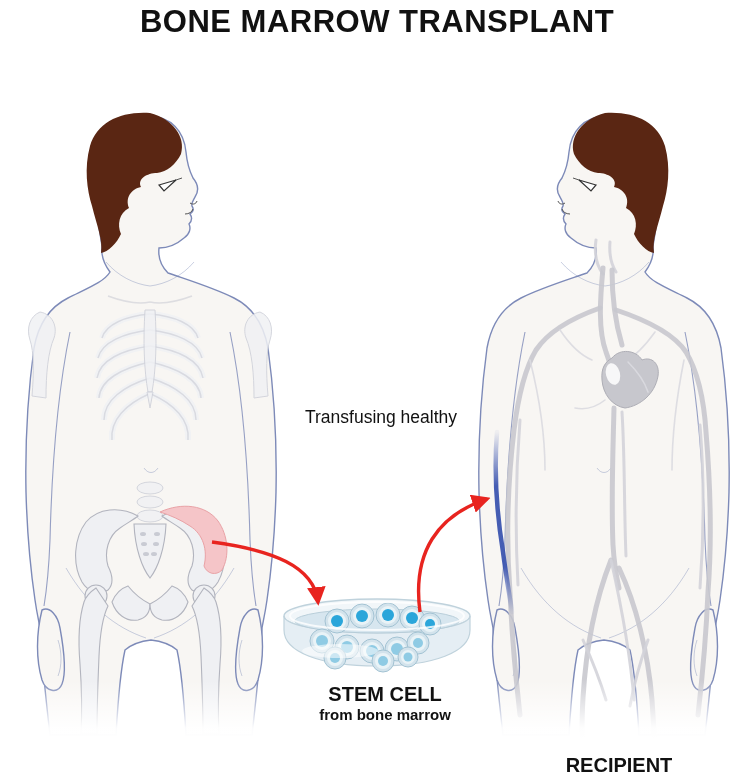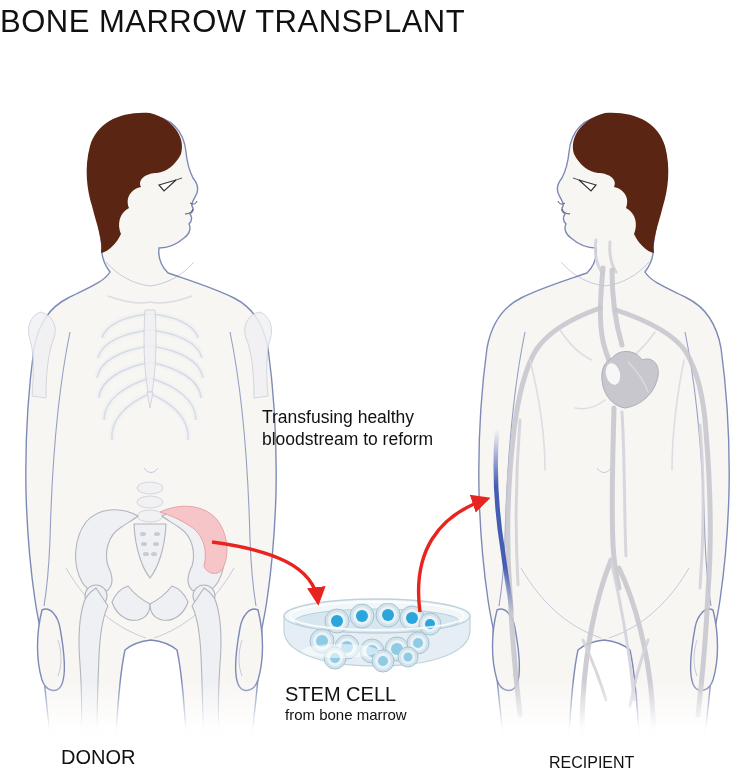--- a/index.html
+++ b/index.html
@@ -1,27 +1,27 @@
 <!DOCTYPE html>
 <html style="--accent-red: #e8241f; --highlight-pink: #f5c5c8; --hair-brown: #5a2613; --body-fill: #f8f6f3; --outline-blue: #7d8ab8; --skeleton-gray: #c6c8d2; --vein-gray: #c8c8ce; --vein-blue: #3c55b0; --cell-teal: #2ba6da; --dish-blue: #d6e6ef; --text-black: #111111;"><head>
 <meta charset="utf-8">
 <style>
   html,body{margin:0;padding:0;background:#ffffff;}
   #canvas{position:relative;width:754px;height:776px;background:#fff;overflow:hidden;
           font-family:"Liberation Sans", sans-serif;color:var(--text-black,#111);}
   #illustration{position:absolute;left:0;top:0;}
 
-  .txt{position:absolute;text-align:left;white-space:nowrap;}
+  .txt{position:absolute;text-align:center;white-space:nowrap;font-weight:bold;}
   #title{left:0;top:4px;width:754px;font-size:31px;letter-spacing:.5px;color:var(--text-black);}
-  #annotation{position:absolute;left:262px;top:406px;width:238px;text-align:left;
+  #annotation{position:absolute;left:262px;top:406px;width:238px;text-align:center;
               font-size:17.5px;line-height:22px;color:var(--text-black);}
   #stem-cell-title{left:285px;top:683px;width:200px;font-size:20px;}
   #stem-cell-sub{left:285px;top:706px;width:200px;font-size:15px;}
   #donor-label{left:61px;top:746px;width:140px;font-size:20px;}
-  #recipient-label{left:549px;top:754px;width:140px;font-size:16px;}
+  #recipient-label{left:549px;top:754px;width:140px;font-size:20px;}
 
   
   .body-shape{fill:var(--body-fill);stroke:var(--outline-blue);stroke-width:1.4;}
   .detail-line{fill:none;stroke:var(--outline-blue);stroke-width:1.1;opacity:.8;}
   .soft-line{fill:none;stroke:var(--outline-blue);stroke-width:.9;opacity:.45;}
   .hair{fill:var(--hair-brown);}
   .eye{fill:#ffffff;stroke:#333;stroke-width:1.2;}
   .face-line{fill:none;stroke:#555;stroke-width:1;}
   .rib-under{stroke:#f1f2f5;stroke-width:6;fill:none;opacity:.95;}
   .rib-over{stroke:var(--skeleton-gray);stroke-width:1.5;fill:none;opacity:.55;}
@@ -294,20 +294,18 @@
     <path class="arrow" marker-end="url(#arrowhead)" d="M 212,542 C 272,550 314,566 318,602"></path>
     <path class="arrow" marker-end="url(#arrowhead)" d="M 420,612 C 412,552 438,515 487,499"></path>
 
     <rect x="0" y="680" width="754" height="60" fill="url(#fadewhite)"></rect>
   </svg>
 
   <div id="title" class="txt">BONE MARROW TRANSPLANT</div>
 
   <div id="annotation">
     <div>Transfusing healthy</div>
-    <div>bloodstream to reform</div>
   </div>
 
   <div id="stem-cell-title" class="txt">STEM CELL</div>
   <div id="stem-cell-sub" class="txt">from bone marrow</div>
-  <div id="donor-label" class="txt">DONOR</div>
   <div id="recipient-label" class="txt">RECIPIENT</div>
 </div>
 
 </body></html>

